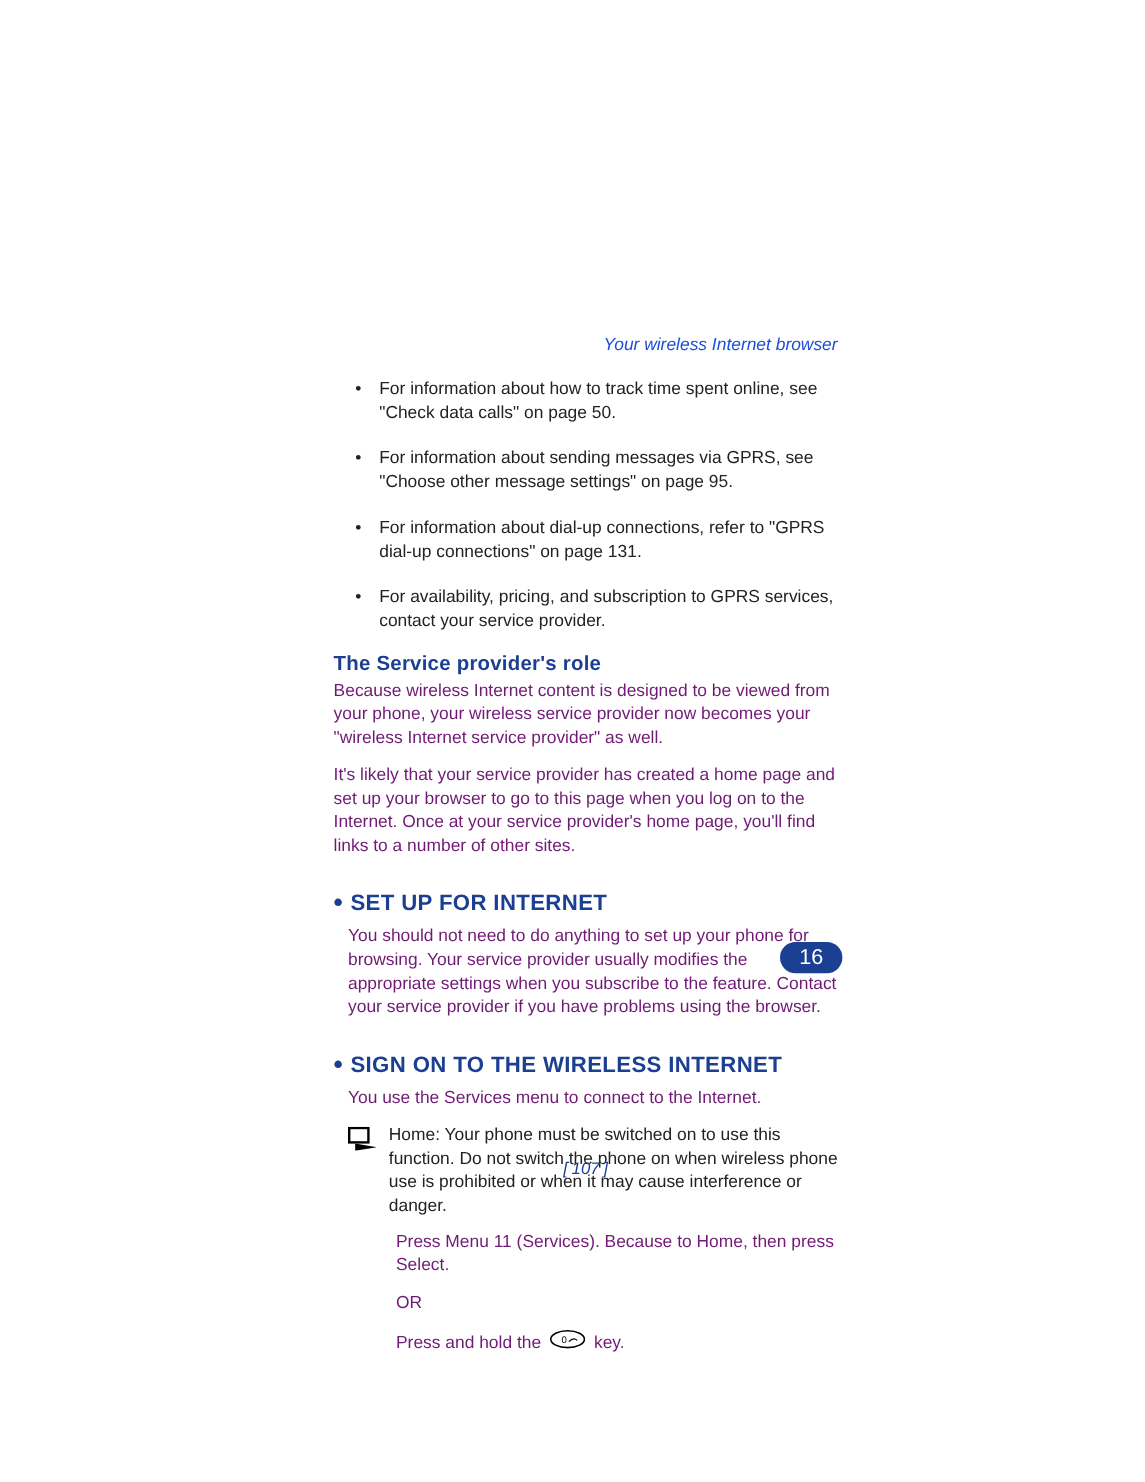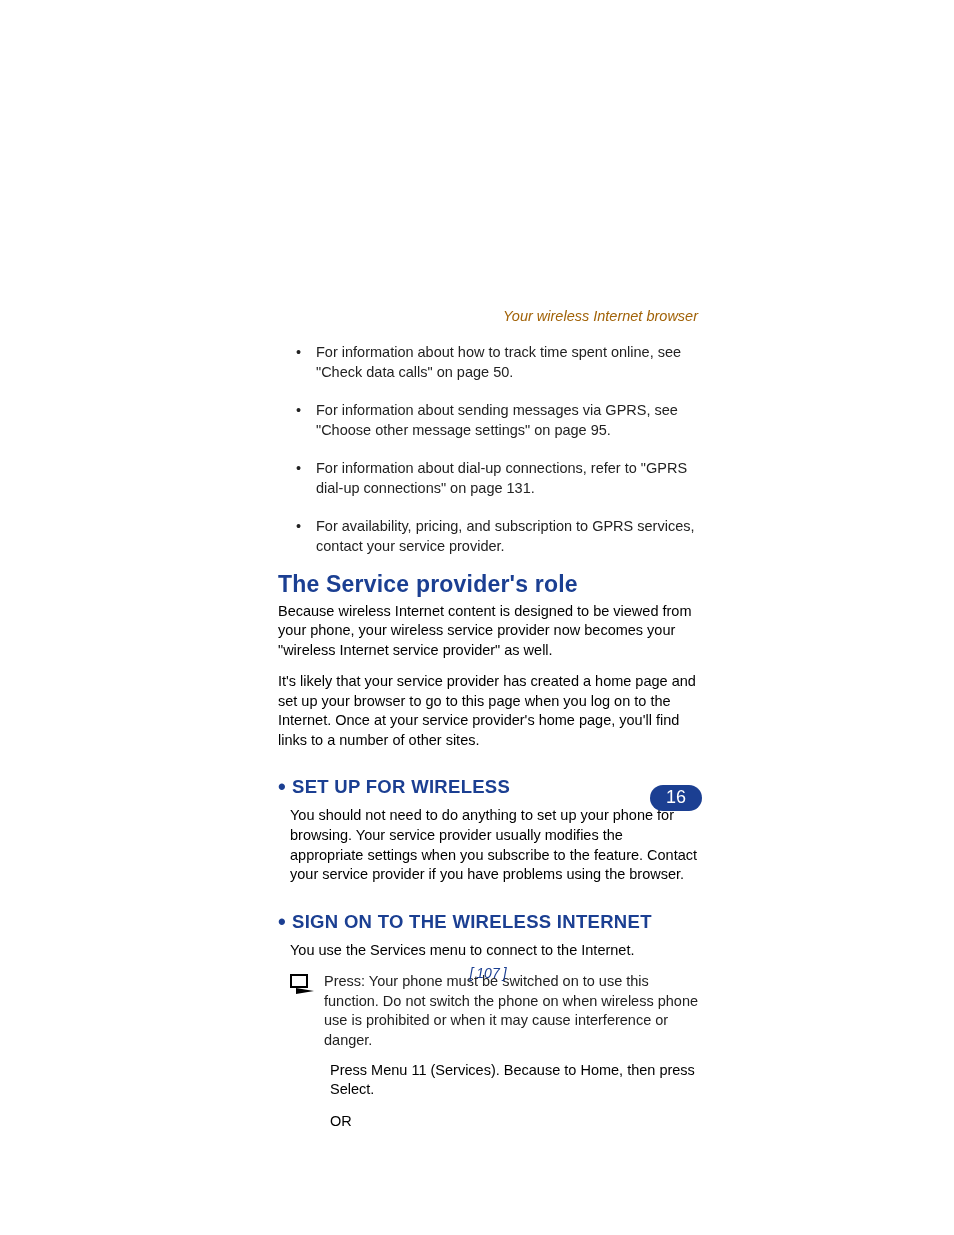--- a/index.html
+++ b/index.html
@@ -17,25 +17,24 @@
     height: 1235px;
   }
   .content {
     position: absolute;
     left: 278px;
     top: 280px;
     width: 420px;
   }
   .running-head {
     font-style: italic;
-    color: #a16207;
+    color: #1d4ed8;
     font-size: 14.5px;
     text-align: right;
     margin-bottom: 18px;
-    margin-top: 28px;
   }
   ul.bullets {
     list-style: none;
     padding: 0;
     margin: 0 0 14px 0;
   }
   ul.bullets li {
     position: relative;
     padding-left: 38px;
     font-size: 14.5px;
@@ -47,30 +46,30 @@
   ul.bullets li::before {
     content: "•";
     position: absolute;
     left: 18px;
     top: 0;
     color: #222;
     font-size: 14.5px;
   }
   h3.subhead {
     color: #1b3f92;
-    font-size: 23px;
+    font-size: 17px;
     font-weight: 700;
     margin: 10px 0 4px 0;
     letter-spacing: 0.2px;
   }
   p.body {
     font-size: 14.5px;
     line-height: 1.35;
     margin: 0 0 12px 12px;
-    color: #000000;
+    color: #701a75;
   }
   p.body.noindent { margin-left: 0; }
   p.body.indent2 { margin-left: 52px; }
   h2.section {
     color: #1b3f92;
     font-size: 18.5px;
     font-weight: 700;
     margin: 24px 0 6px 0;
     letter-spacing: 0.3px;
   }
@@ -140,47 +139,56 @@
       <li>For information about how to track time spent online, see "Check data calls" on page 50.</li>
       <li>For information about sending messages via GPRS, see "Choose other message settings" on page 95.</li>
       <li>For information about dial-up connections, refer to "GPRS dial-up connections" on page 131.</li>
       <li>For availability, pricing, and subscription to GPRS services, contact your service provider.</li>
     </ul>
 
     <h3 class="subhead">The Service provider's role</h3>
     <p class="body noindent">Because wireless Internet content is designed to be viewed from your phone, your wireless service provider now becomes your "wireless Internet service provider" as well.</p>
     <p class="body noindent">It's likely that your service provider has created a home page and set up your browser to go to this page when you log on to the Internet. Once at your service provider's home page, you'll find links to a number of other sites.</p>
 
-    <h2 class="section"><span class="dot">•</span><span>SET UP FOR WIRELESS</span></h2>
+    <h2 class="section"><span class="dot">•</span><span>SET UP FOR INTERNET</span></h2>
     <p class="body">You should not need to do anything to set up your phone for browsing. Your service provider usually modifies the appropriate settings when you subscribe to the feature. Contact your service provider if you have problems using the browser.</p>
 
     <h2 class="section"><span class="dot">•</span><span>SIGN ON TO THE WIRELESS INTERNET</span></h2>
 
     <p class="body">
       <span>You use the </span><b>Services</b><span> menu to connect to the Internet.</span>
     </p>
 
     <div class="note-block">
       <span class="note-icon">
         <svg viewBox="0 0 24 20" width="24" height="20">
           <rect x="1" y="1" width="16" height="12" fill="none" stroke="#000" stroke-width="2"></rect>
           <polygon points="6,14 6,20 24,17" fill="#000"></polygon>
         </svg>
       </span>
       <div class="note-text">
-        <b>Press:</b><span> Your phone must be switched on to use this function. Do not switch the phone on when wireless phone use is prohibited or when it may cause interference or danger.</span>
+        <b>Home:</b><span> Your phone must be switched on to use this function. Do not switch the phone on when wireless phone use is prohibited or when it may cause interference or danger.</span>
       </div>
     </div>
 
     <p class="body indent2">
       <span>Press </span><b>Menu</b><span> 11 (</span><b>Services</b><span>). Because to </span><b>Home</b><span>, then press </span><b>Select</b><span>.</span>
     </p>
 
     <p class="body indent2">OR</p>
 
+    <p class="body indent2">
+      <span>Press and hold the </span><span class="key-icon">
+        <svg width="30" height="16" viewBox="0 0 30 16">
+          <ellipse cx="15" cy="8" rx="14" ry="7" fill="none" stroke="#000" stroke-width="1.3"></ellipse>
+          <text x="10" y="11" font-size="8" font-family="Arial" fill="#000">0</text>
+          <path d="M16 10 Q20 6 23 9" stroke="#000" stroke-width="1" fill="none"></path>
+        </svg>
+      </span><span> key.</span>
+    </p>
 
   </div>
 
   <div class="chapter-tab">16</div>
 
   <div class="page-num">
     <span class="bracket">[</span><span>107</span><span class="bracket">]</span>
   </div>
 
 </div>

